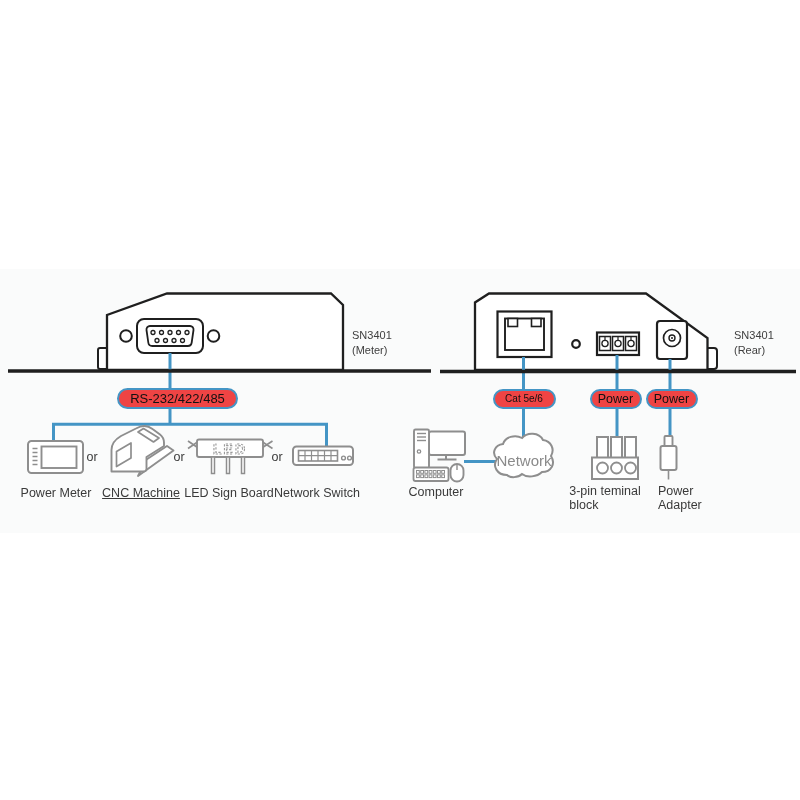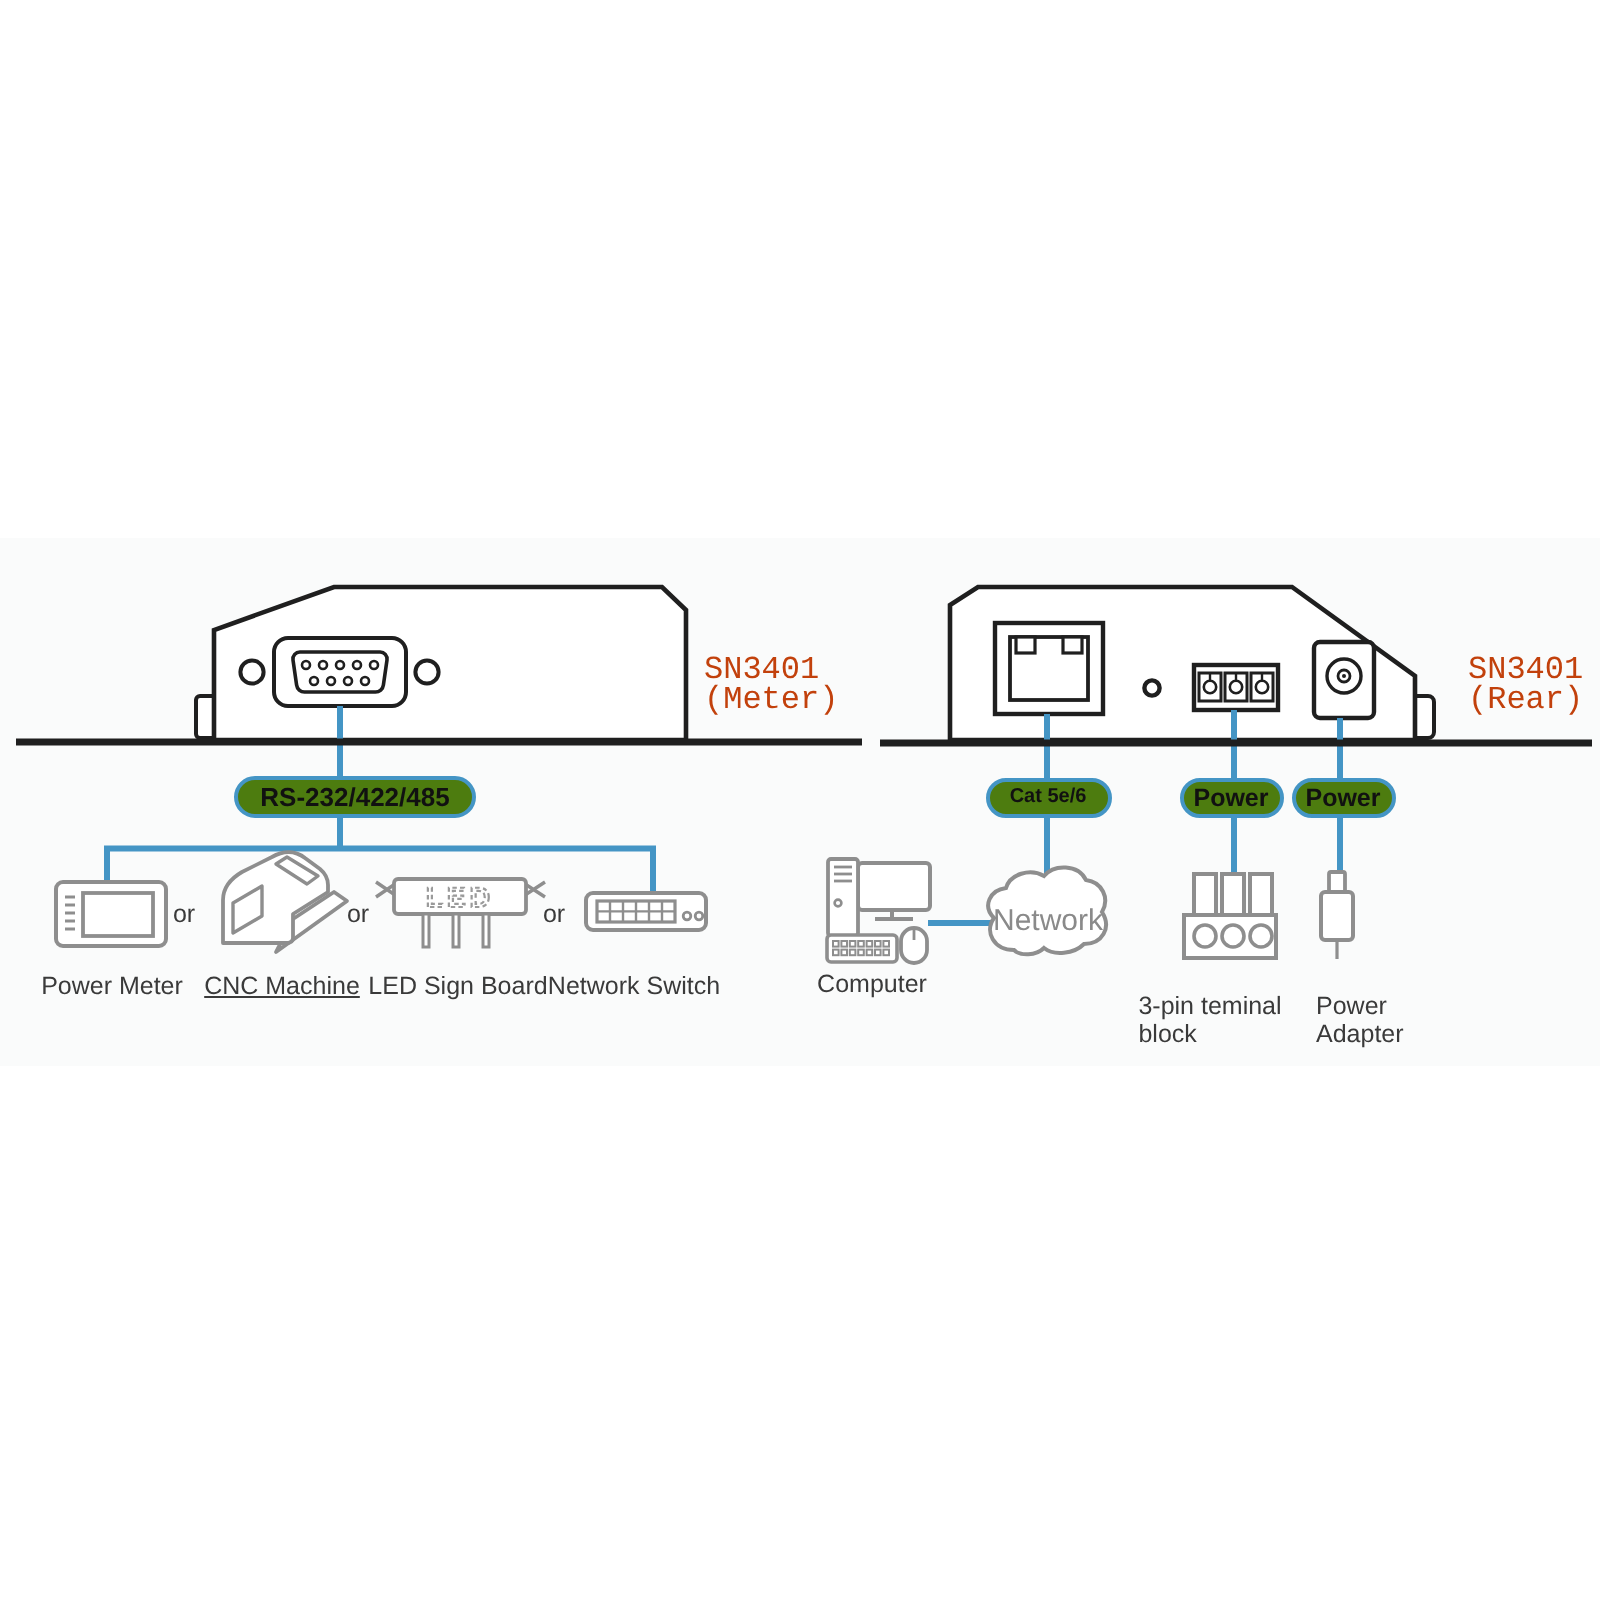--- a/index.html
+++ b/index.html
@@ -4,28 +4,28 @@
 <style>
   html,body{margin:0;padding:0;}
   body{
     width:800px;height:800px;position:relative;background:#ffffff;
     font-family:"Liberation Sans", sans-serif;overflow:hidden;
   }
   .band{position:absolute;left:0;top:269px;width:800px;height:264px;background:#fafbfb;}
   svg.art{position:absolute;left:0;top:0;}
   .lbl{position:absolute;font-size:12.5px;color:#3a3a3a;white-space:nowrap;}
   .lbl.center{transform:translateX(-50%);text-align:left;}
-  .unit-title{position:absolute;font-size:16px;line-height:15px;color:#c2410c;font-family:Liberation Mono, monospace;}
+  .unit-title{position:absolute;font-size:11px;line-height:15px;color:#404040;}
   .pill{
-    position:absolute;box-sizing:border-box;background:#4d7c0f;border:2.5px solid #4495c5;
+    position:absolute;box-sizing:border-box;background:#ef4444;border:2.5px solid #4495c5;
     border-radius:12px;display:flex;align-items:center;justify-content:center;
-    font-weight:bold;color:#111;z-index:5;
+    font-weight:normal;color:#111;z-index:5;
   }
   .or{position:absolute;font-size:12.5px;color:#3a3a3a;transform:translateX(-50%);}
-  .two-line{line-height:14.5px;margin-top:12px;}
+  .two-line{line-height:14.5px;}
   .cloud-lbl{position:absolute;font-size:15px;color:#8a8a8a;transform:translateX(-50%);z-index:4;}
 </style>
 </head>
 <body>
 
 <div class="band"></div>
 
 <svg class="art" width="800" height="800" viewBox="0 0 800 800">
 
   <g stroke="#1f1f1f" fill="#ffffff">

